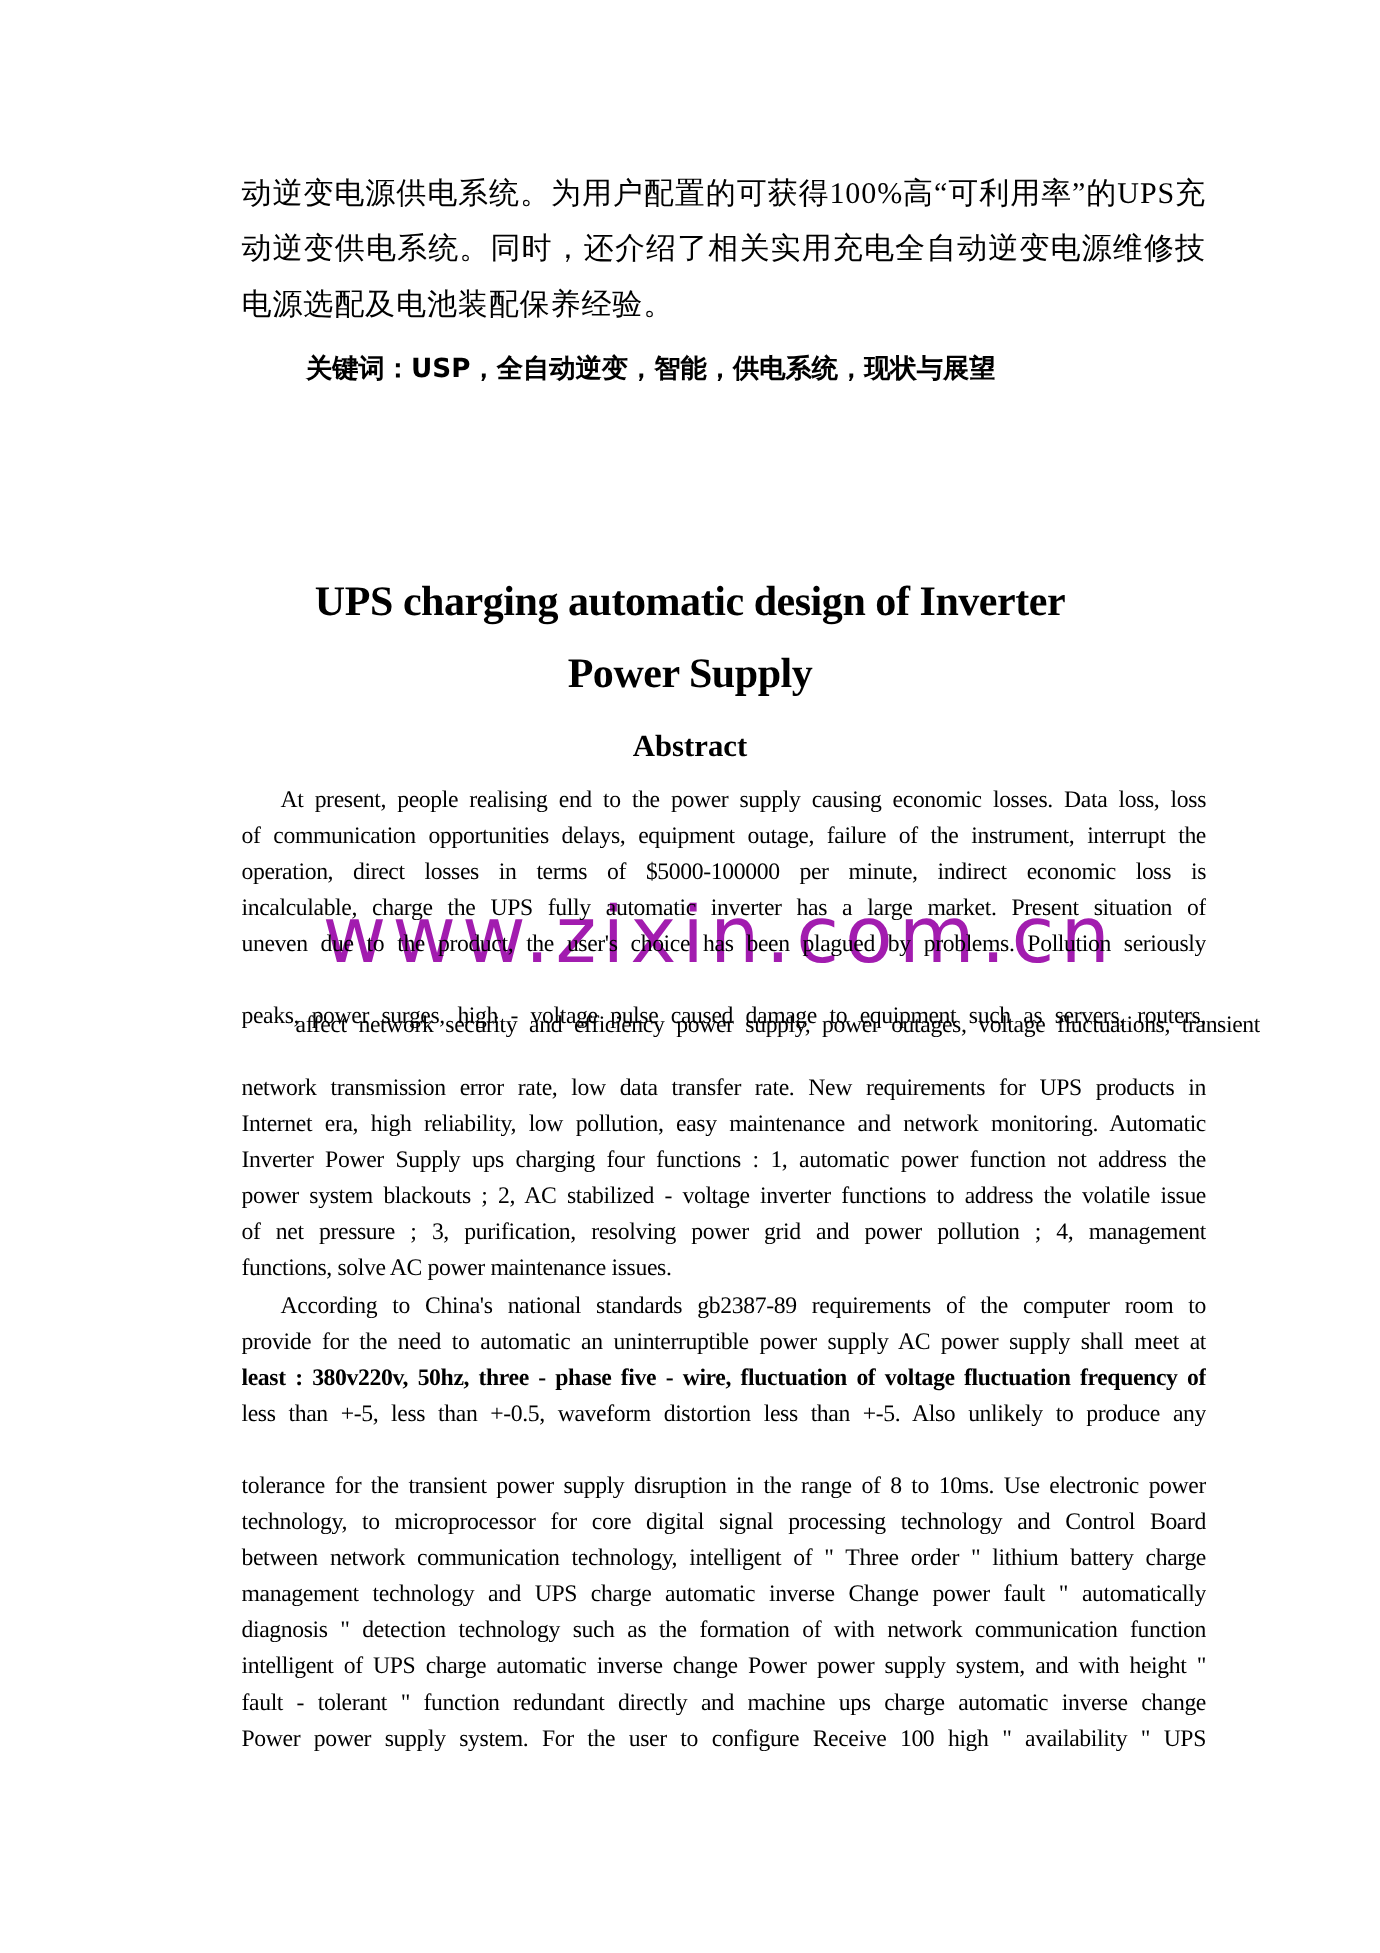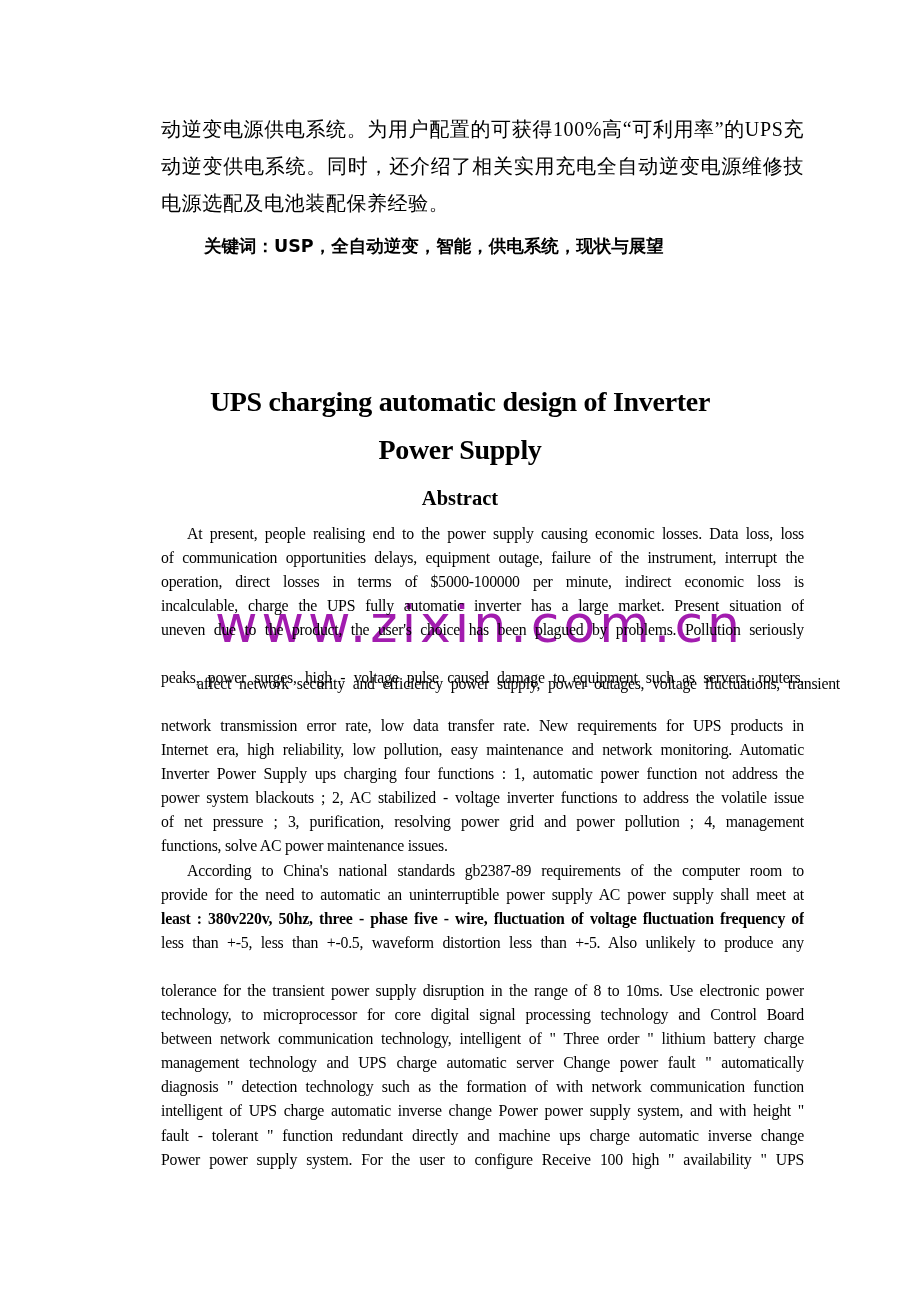--- a/index.html
+++ b/index.html
@@ -75,20 +75,20 @@
     <div class="en-line" style="top:810px;">of net pressure ; 3, purification, resolving power grid and power pollution ; 4, management</div>
     <div class="en-line last" style="top:834px;">functions, solve AC power maintenance issues.</div>
 
     <div class="en-line indent" style="top:859px;">According to China's national standards gb2387-89 requirements of the computer room to</div>
     <div class="en-line" style="top:883px;">provide for the need to automatic an uninterruptible power supply AC power supply shall meet at</div>
     <div class="en-line" style="top:907px;font-weight:bold;">least : 380v220v, 50hz, three - phase five - wire, fluctuation of voltage fluctuation frequency of</div>
     <div class="en-line" style="top:931px;">less than +-5, less than +-0.5, waveform distortion less than +-5. Also unlikely to produce any</div>
     <div class="en-line" style="top:979px;">tolerance for the transient power supply disruption in the range of 8 to 10ms. Use electronic power</div>
     <div class="en-line" style="top:1003px;">technology, to microprocessor for core digital signal processing technology and Control Board</div>
     <div class="en-line" style="top:1027px;">between network communication technology, intelligent of " Three order " lithium battery charge</div>
-    <div class="en-line" style="top:1051px;">management technology and UPS charge automatic server Change power fault " automatically</div>
+    <div class="en-line" style="top:1051px;">management technology and UPS charge automatic inverse Change power fault " automatically</div>
     <div class="en-line" style="top:1075px;">diagnosis " detection technology such as the formation of with network communication function</div>
     <div class="en-line" style="top:1099px;">intelligent of UPS charge automatic inverse change Power power supply system, and with height "</div>
     <div class="en-line" style="top:1124px;">fault - tolerant " function redundant directly and machine ups charge automatic inverse change</div>
     <div class="en-line" style="top:1148px;">Power power supply system. For the user to configure Receive 100 high " availability " UPS</div>
 
   </div>
 </div>
 
 </body></html>

